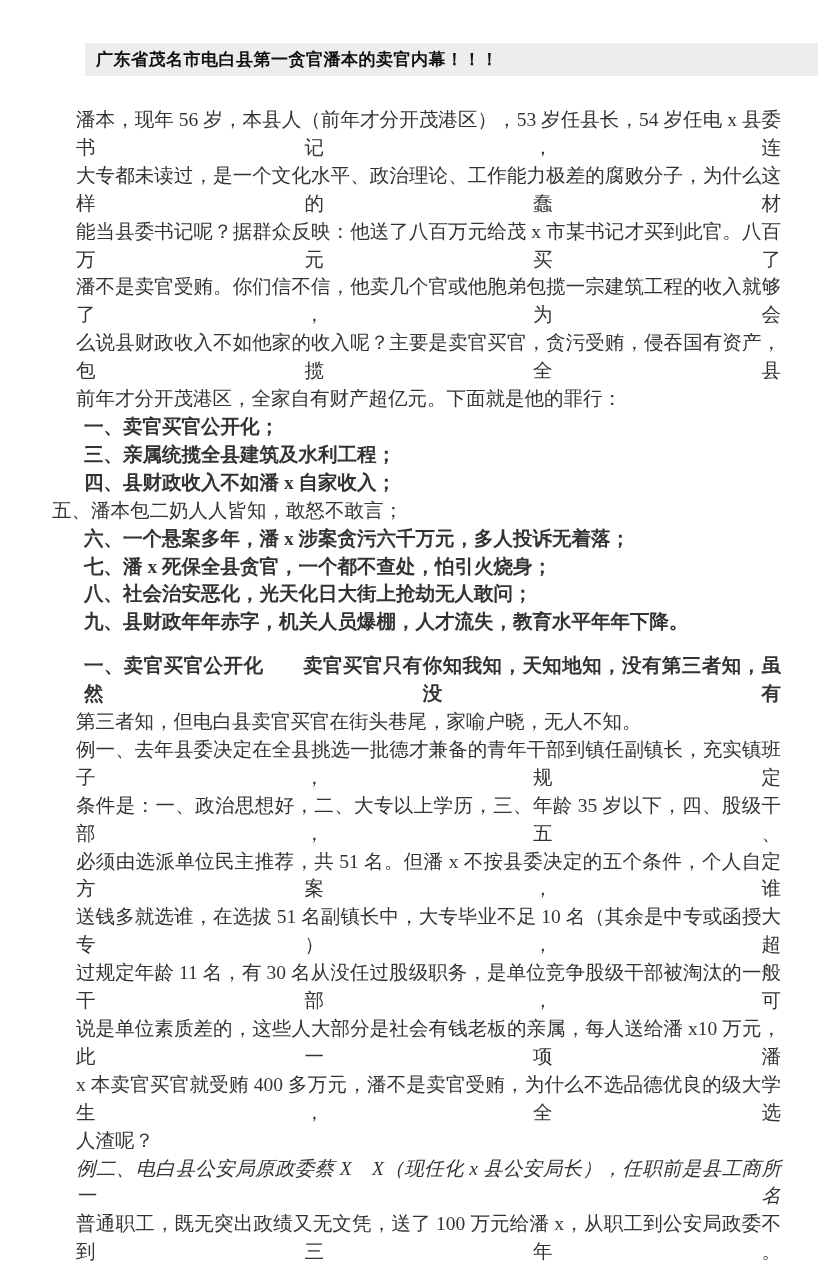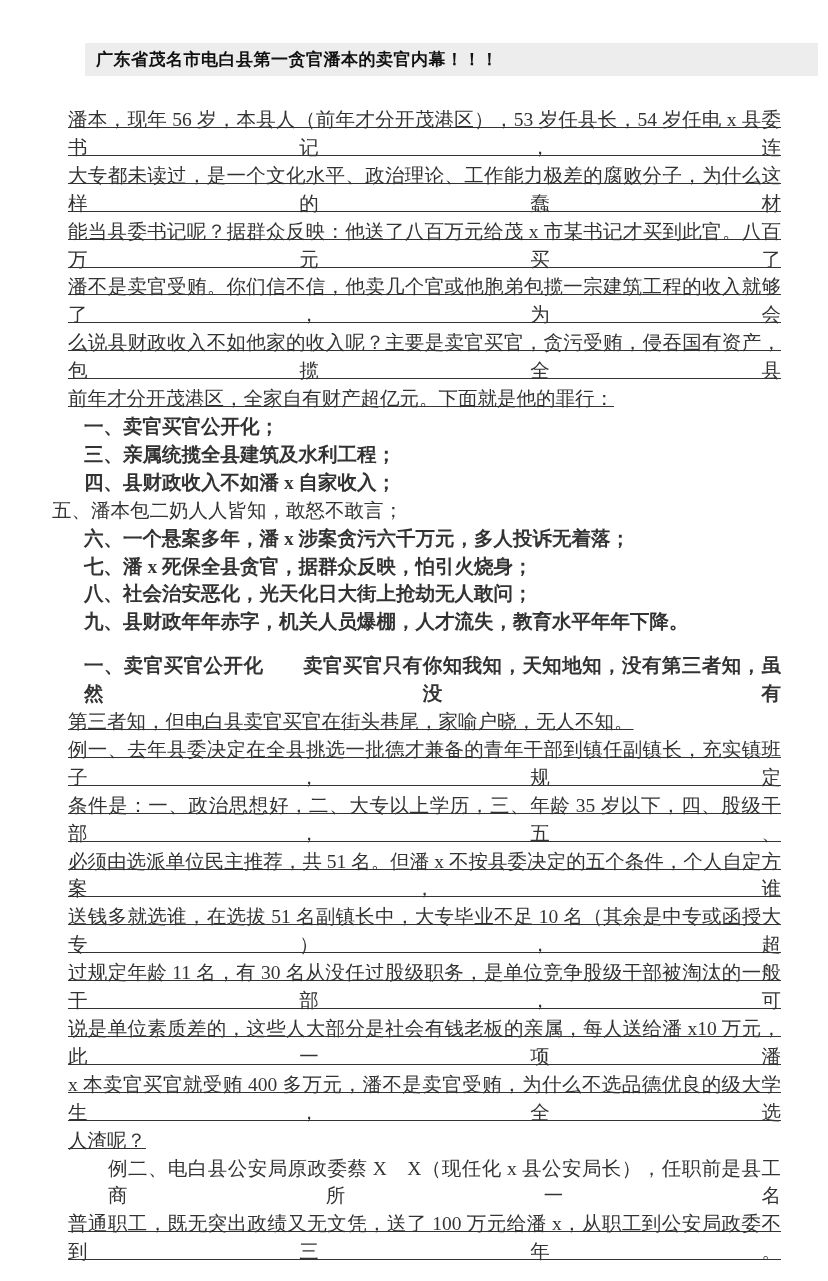--- a/index.html
+++ b/index.html
@@ -15,23 +15,23 @@
   .title-bar .title-text{
     font-family:"Liberation Sans","DejaVu Sans",sans-serif;
     font-weight:bold;font-size:17px;color:#111111;
     padding-left:11px;letter-spacing:0.5px;white-space:nowrap;
   }
   .doc-body{
     position:absolute;left:60px;top:106px;width:721px;
     font-size:19.5px;line-height:27.9px;color:#333333;
   }
   .line{min-height:27.9px;}
-  .line.none{margin-left:8px;text-decoration:underline;}
+  .line.none{margin-left:16px;}
   .line.list{margin-left:24px;font-weight:bold;}
-  .line.example{margin-left:48px;}
+  .line.example{margin-left:16px;font-style:italic;}
   .line.hang{margin-left:-8px;}
   .line.j{text-align:justify;text-align-last:justify;}
   .gap{height:16px;}
 </style>
 </head>
 <body>
 
 <div class="page">
   <div class="title-bar" style="background: rgb(237, 237, 237);">
     <span class="title-text" style="color: rgb(17, 17, 17);">广东省茂名市电白县第一贪官潘本的卖官内幕！！！</span>
@@ -41,21 +41,21 @@
       <div class="line none j">大专都未读过，是一个文化水平、政治理论、工作能力极差的腐败分子，为什么这样的蠢材</div>
       <div class="line none j">能当县委书记呢？据群众反映：他送了八百万元给茂 x 市某书记才买到此官。八百万元买了</div>
       <div class="line none j">潘不是卖官受贿。你们信不信，他卖几个官或他胞弟包揽一宗建筑工程的收入就够了，为会</div>
       <div class="line none j">么说县财政收入不如他家的收入呢？主要是卖官买官，贪污受贿，侵吞国有资产，包揽全县</div>
       <div class="line none">前年才分开茂港区，全家自有财产超亿元。下面就是他的罪行：</div>
       <div class="line list">一、卖官买官公开化；</div>
       <div class="line list">三、亲属统揽全县建筑及水利工程；</div>
       <div class="line list">四、县财政收入不如潘 x 自家收入；</div>
       <div class="line hang">五、潘本包二奶人人皆知，敢怒不敢言；</div>
       <div class="line list">六、一个悬案多年，潘 x 涉案贪污六千万元，多人投诉无着落；</div>
-      <div class="line list">七、潘 x 死保全县贪官，据群众反映，怕引火烧身；</div>
+      <div class="line list">七、潘 x 死保全县贪官，一个都不查处，怕引火烧身；</div>
       <div class="line list">八、社会治安恶化，光天化日大街上抢劫无人敢问；</div>
       <div class="line list">九、县财政年年赤字，机关人员爆棚，人才流失，教育水平年年下降。</div>
       <div class="gap"></div>
       <div class="line list j">一、卖官买官公开化　　卖官买官只有你知我知，天知地知，没有第三者知，虽然没有</div>
       <div class="line none">第三者知，但电白县卖官买官在街头巷尾，家喻户晓，无人不知。</div>
       <div class="line none j">例一、去年县委决定在全县挑选一批德才兼备的青年干部到镇任副镇长，充实镇班子，规定</div>
       <div class="line none j">条件是：一、政治思想好，二、大专以上学历，三、年龄 35 岁以下，四、股级干部，五、</div>
       <div class="line none j">必须由选派单位民主推荐，共 51 名。但潘 x 不按县委决定的五个条件，个人自定方案，谁</div>
       <div class="line none j">送钱多就选谁，在选拔 51 名副镇长中，大专毕业不足 10 名（其余是中专或函授大专），超</div>
       <div class="line none j">过规定年龄 11 名，有 30 名从没任过股级职务，是单位竞争股级干部被淘汰的一般干部，可</div>

